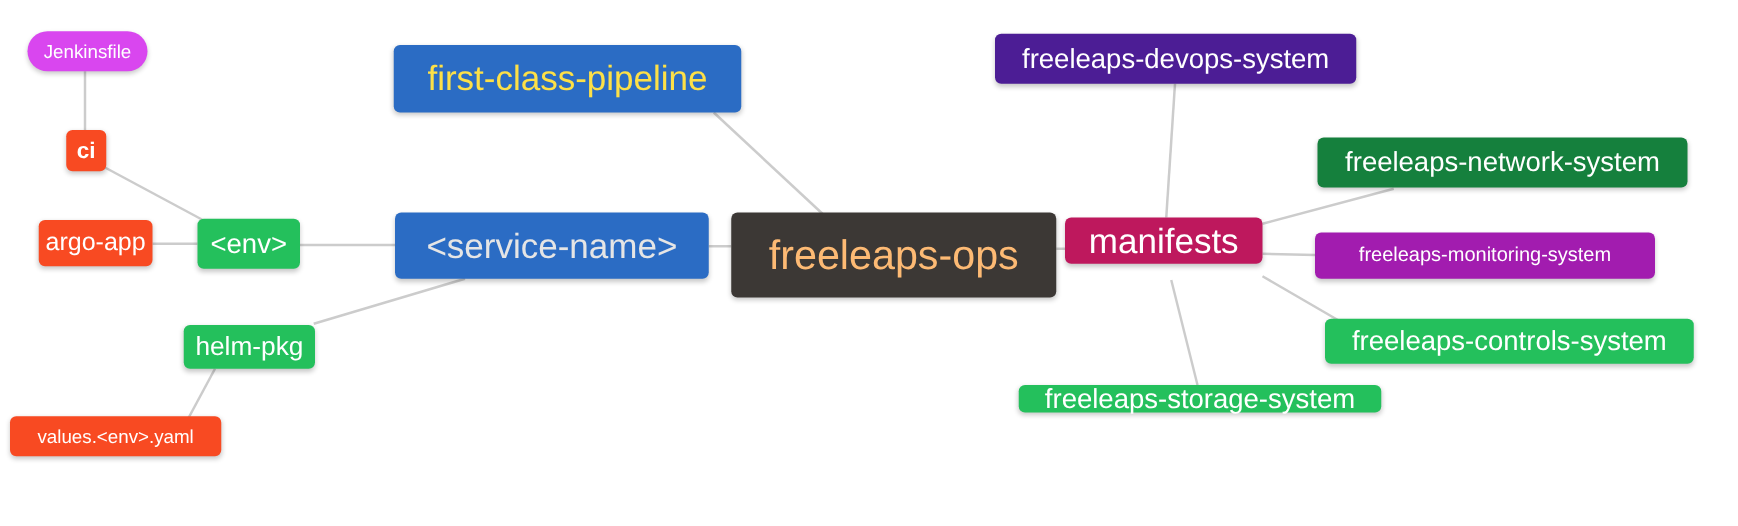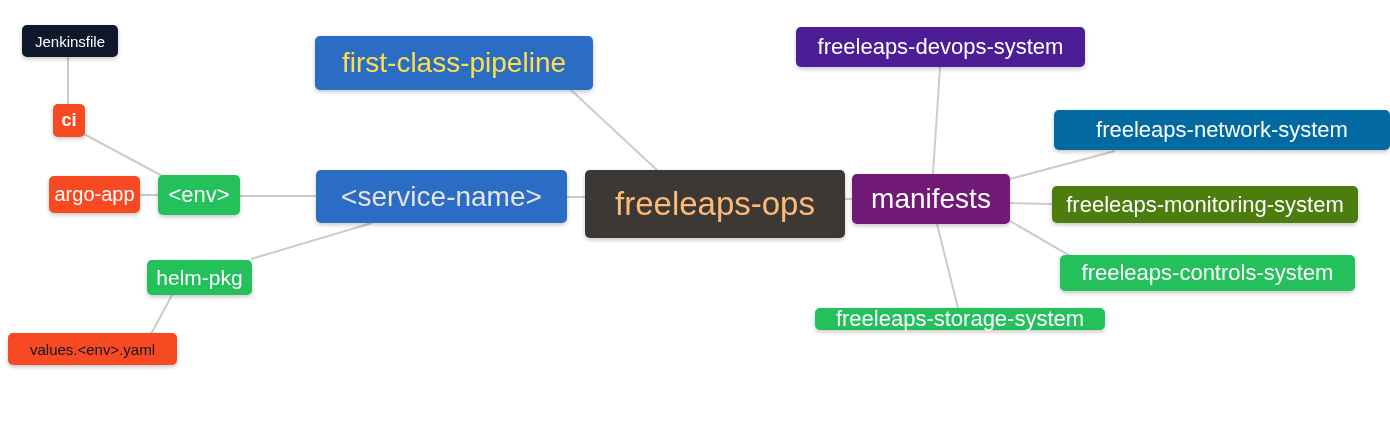--- a/index.html
+++ b/index.html
@@ -53,43 +53,43 @@
     <line class="edge" x1="571" y1="90" x2="658" y2="171" stroke="#cccccc"></line>
     <line class="edge" x1="567" y1="197" x2="585" y2="197" stroke="#cccccc"></line>
     <line class="edge" x1="845" y1="199" x2="852" y2="199" stroke="#cccccc"></line>
     <line class="edge" x1="933" y1="174" x2="940" y2="67" stroke="#cccccc"></line>
     <line class="edge" x1="1010" y1="179" x2="1115" y2="151" stroke="#cccccc"></line>
     <line class="edge" x1="1010" y1="203" x2="1052" y2="204" stroke="#cccccc"></line>
     <line class="edge" x1="1010" y1="221" x2="1072" y2="257" stroke="#cccccc"></line>
     <line class="edge" x1="937" y1="224" x2="958" y2="308" stroke="#cccccc"></line>
   </svg>
 
-  <div class="node" style="left: 22px; top: 25px; width: 96px; height: 32px; font-size: 15px; background: #0f172a; color: rgb(255, 255, 255);">Jenkinsfile</div>
+  <div class="node" style="left: 22px; top: 25px; width: 96px; height: 32px; font-size: 15px; background: #d946ef; color: rgb(255, 255, 255); border-radius: 16px;">Jenkinsfile</div>
 
   <div class="node" style="left: 53px; top: 104px; width: 32px; height: 33px; font-size: 18px; background: rgb(248, 74, 34); color: rgb(255, 255, 255); font-weight: bold;">ci</div>
 
-  <div class="node" style="left: 31px; top: 176px; width: 91px; height: 37px; font-size: 20px; background: rgb(248, 74, 34); color: rgb(255, 255, 255); margin-left: 18px;">argo-app</div>
+  <div class="node" style="left: 31px; top: 176px; width: 91px; height: 37px; font-size: 20px; background: rgb(248, 74, 34); color: rgb(255, 255, 255);">argo-app</div>
 
   <div class="node" style="left: 158px; top: 175px; width: 82px; height: 40px; font-size: 22px; background: rgb(36, 192, 92); color: rgb(255, 255, 255); text-align: right;">&lt;env&gt;</div>
 
   <div class="node" style="left: 147px; top: 260px; width: 105px; height: 35px; font-size: 21px; background: rgb(36, 192, 92); color: rgb(255, 255, 255);">helm-pkg</div>
 
-  <div class="node" style="left: 8px; top: 333px; width: 169px; height: 32px; font-size: 15px; background: rgb(248, 74, 34); color: #0f172a;">values.&lt;env&gt;.yaml</div>
+  <div class="node" style="left: 8px; top: 333px; width: 169px; height: 32px; font-size: 15px; background: rgb(248, 74, 34); color: #ffffff;">values.&lt;env&gt;.yaml</div>
 
   <div class="node" style="left: 315px; top: 36px; width: 278px; height: 54px; font-size: 28px; background: rgb(43, 108, 196); color: #fde047;">first-class-pipeline</div>
 
   <div class="node" style="left: 316px; top: 170px; width: 251px; height: 53px; font-size: 28px; background: rgb(43, 108, 196); color: #e5e5e5;">&lt;service-name&gt;</div>
 
   <div class="node" style="left: 585px; top: 170px; width: 260px; height: 68px; font-size: 33px; background: rgb(60, 56, 53); color: #fdba74;">freeleaps-ops</div>
 
-  <div class="node" style="left: 852px; top: 174px; width: 158px; height: 50px; font-size: 28px; background: #701a75; color: rgb(255, 255, 255);">manifests</div>
+  <div class="node" style="left: 852px; top: 174px; width: 158px; height: 37px; font-size: 28px; background: #be185d; color: rgb(255, 255, 255);">manifests</div>
 
   <div class="node" style="left: 796px; top: 27px; width: 289px; height: 40px; font-size: 22px; background: #4c1d95; color: rgb(255, 255, 255);">freeleaps-devops-system</div>
 
-  <div class="node" style="left: 1054px; top: 110px; width: 336px; height: 40px; font-size: 22px; background: #0369a1; color: rgb(255, 255, 255);">freeleaps-network-system</div>
+  <div class="node" style="left: 1054px; top: 110px; width: 296px; height: 40px; font-size: 22px; background: #15803d; color: rgb(255, 255, 255);">freeleaps-network-system</div>
 
-  <div class="node" style="left: 1052px; top: 186px; width: 306px; height: 37px; font-size: 22px; background: #4d7c0f; color: rgb(255, 255, 255);">freeleaps-monitoring-system</div>
+  <div class="node" style="left: 1052px; top: 186px; width: 272px; height: 37px; font-size: 16px; background: #a21caf; color: rgb(255, 255, 255);">freeleaps-monitoring-system</div>
 
   <div class="node" style="left: 1060px; top: 255px; width: 295px; height: 36px; font-size: 22px; background: rgb(36, 192, 92); color: rgb(255, 255, 255);">freeleaps-controls-system</div>
 
   <div class="node" style="left: 815px; top: 308px; width: 290px; height: 22px; font-size: 22px; background: rgb(36, 192, 92); color: rgb(255, 255, 255);">freeleaps-storage-system</div>
 
 </div>
 
 </body></html>

